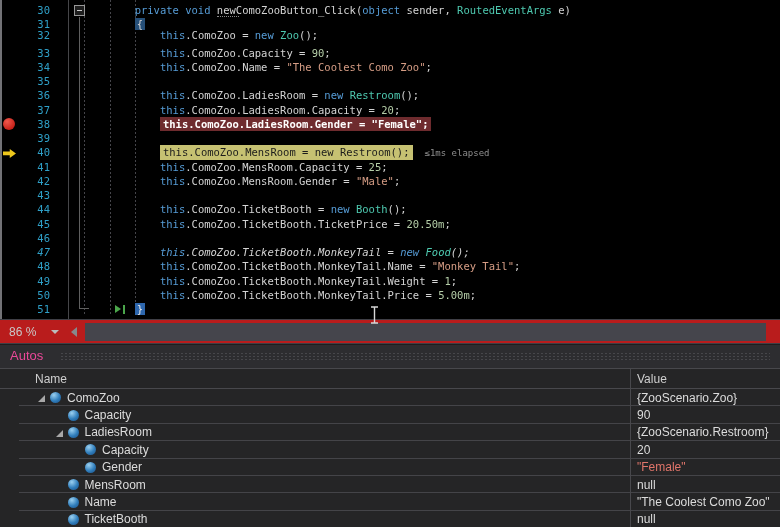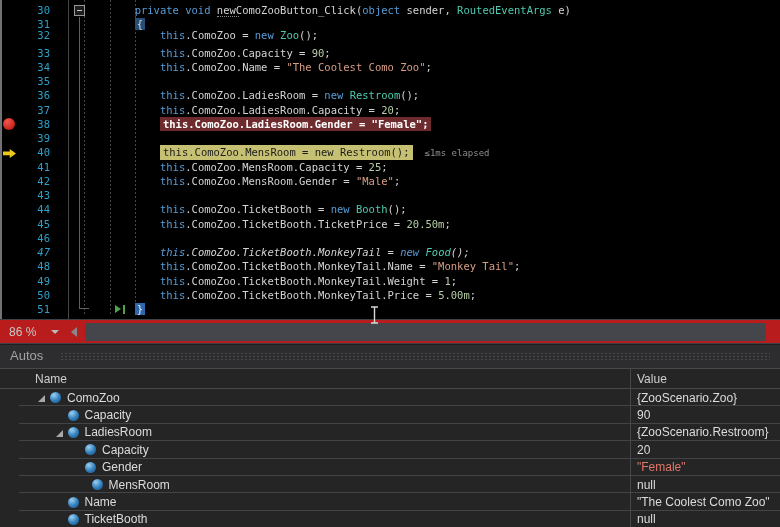--- a/index.html
+++ b/index.html
@@ -51,21 +51,21 @@
   .combo-arrow { position:absolute; right:5px; top:8px; width:0; height:0;
     border-left:4px solid transparent; border-right:4px solid transparent; border-top:4px solid #BBBBBB; }
   .hscroll-left { position:absolute; left:68px; top:4px; width:14px; height:16px; }
   .tri-left { position:absolute; left:3px; top:3px; width:0; height:0;
     border-top:5px solid transparent; border-bottom:5px solid transparent; border-right:6px solid #87888C; }
   .hscroll-thumb { position:absolute; left:85px; top:3px; width:681px; height:18px; background:#45454C; }
   
   .autos { position:absolute; left:0; top:345px; width:780px; height:182px; background:#2D2D30;
     font-family:"Liberation Sans", sans-serif; }
   .autos-title { position:relative; height:23px; }
-  .autos-title-label { position:absolute; left:10px; top:3px; font-size:13px; color:#a3a3a3; }
+  .autos-title-label { position:absolute; left:10px; top:3px; font-size:13px; color:#ec4899; }
   .grip { position:absolute; left:60px; right:10px; top:7px; height:9px;
     background-image:radial-gradient(#47474B 1px, transparent 1.2px); background-size:4px 3px; }
   .table { position:absolute; left:0; top:23px; width:780px; height:159px; background:#252526;
     border-top:1px solid #48484C; font-size:12px; color:#DCDCDC; }
   .thead { position:relative; height:20px; }
   .th-name { position:absolute; left:35px; top:3px; color:#CFCFCF; }
   .th-value { position:absolute; left:637px; top:3px; color:#CFCFCF; }
   .thead::after { content:""; position:absolute; left:0; right:0; bottom:0; height:1px; background:#48484C; }
   .col-divider { position:absolute; left:630px; top:0; width:1px; height:159px; background:#48484C; }
   .trow { position:relative; height:17.4px; }
@@ -181,21 +181,21 @@
           </div>
           <div class="trow">
             <div class="name-cell" style="padding-left: 70px;">
               <span class="expander-slot"></span>
               <span class="prop-icon"></span>
               <span class="row-label">Gender</span>
             </div>
             <div class="value-cell value-changed">"Female"</div>
           </div>
           <div class="trow">
-            <div class="name-cell" style="padding-left: 52.5px; margin-left: 24px;">
+            <div class="name-cell" style="padding-left: 52.5px;">
               <span class="expander-slot"></span>
               <span class="prop-icon"></span>
               <span class="row-label">MensRoom</span>
             </div>
             <div class="value-cell">null</div>
           </div>
           <div class="trow">
             <div class="name-cell" style="padding-left: 52.5px;">
               <span class="expander-slot"></span>
               <span class="prop-icon"></span>

